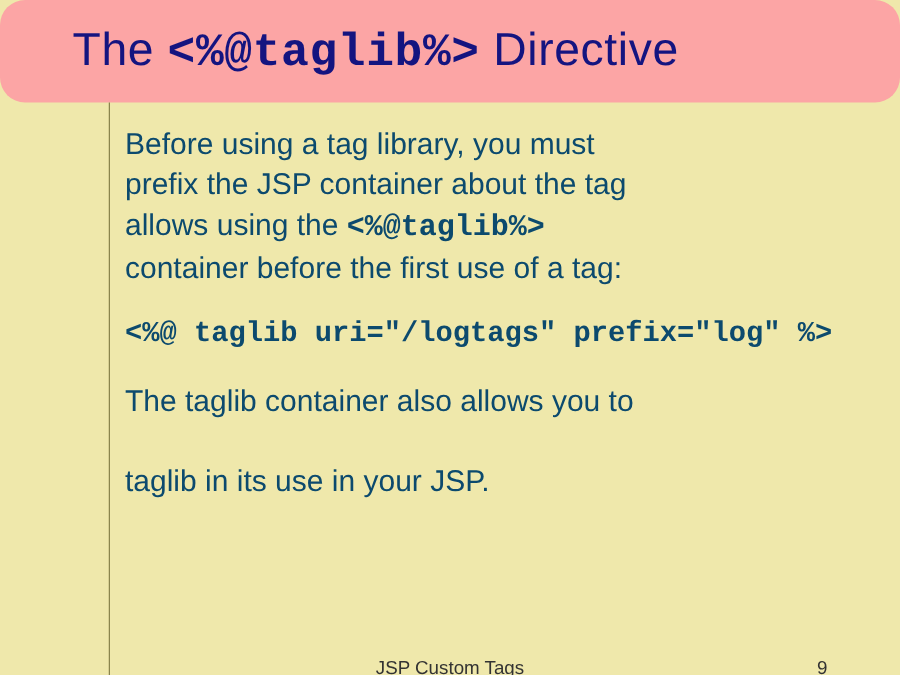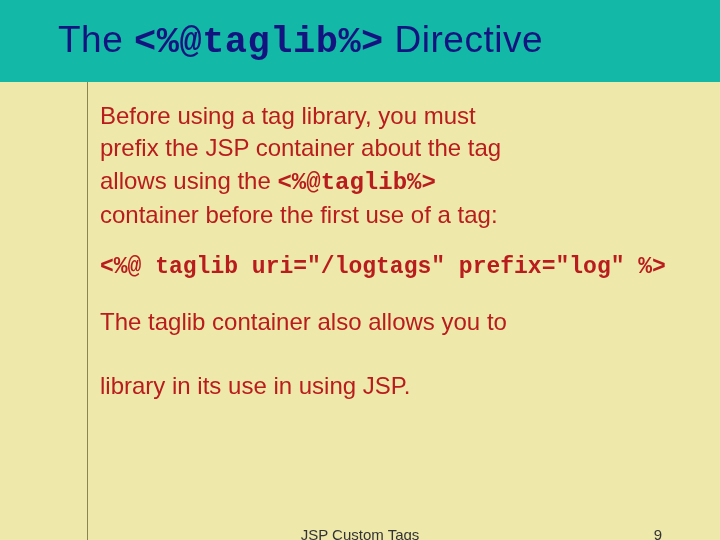--- a/index.html
+++ b/index.html
@@ -5,25 +5,26 @@
   * { margin: 0; padding: 0; box-sizing: border-box; }
   body {
     width: 720px;
     height: 540px;
     background: #efe8ab;
     font-family: Arial, Helvetica, sans-serif;
     overflow: hidden;
     position: relative;
   }
   .header-bar {
-    background: #14b8a6;
+    background: #fca5a5;
     height: 82px;
     display: flex;
     align-items: center;
     padding-left: 58px;
+    border-radius: 20px;
   }
   .title {
     font-size: 37px;
     color: #141480;
     font-weight: normal;
     letter-spacing: 0.5px;
   }
   .title-code {
     font-family: "Courier New", Courier, monospace;
     font-weight: bold;
@@ -34,21 +35,21 @@
     top: 82px;
     bottom: 0;
     width: 1px;
     background: #8a854e;
   }
   .content {
     position: absolute;
     left: 100px;
     right: 40px;
     top: 100px;
-    color: #b91c1c;
+    color: #0c4a6e;
   }
   .para {
     font-size: 24px;
     line-height: 1.35;
     margin-bottom: 22px;
   }
   .inline-code {
     font-family: "Courier New", Courier, monospace;
     font-weight: bold;
   }
@@ -95,20 +96,20 @@
     <span>prefix the JSP container about the tag</span><br>
     <span>allows using the </span><span class="inline-code">&lt;%@taglib%&gt;</span><br>
     <span>container before the first use of a tag:</span>
   </div>
 
   <div class="code-line">&lt;%@ taglib uri="/logtags" prefix="log" %&gt;</div>
 
   <div class="para">
     <span>The taglib container also allows you to</span><br>
     <br>
-    <span>library in its use in using JSP.</span>
+    <span>taglib in its use in your JSP.</span>
   </div>
 </div>
 
 <div class="footer">
   <div class="footer-center">JSP Custom Tags</div>
   <div class="footer-right">9</div>
 </div>
 
 </body></html>

